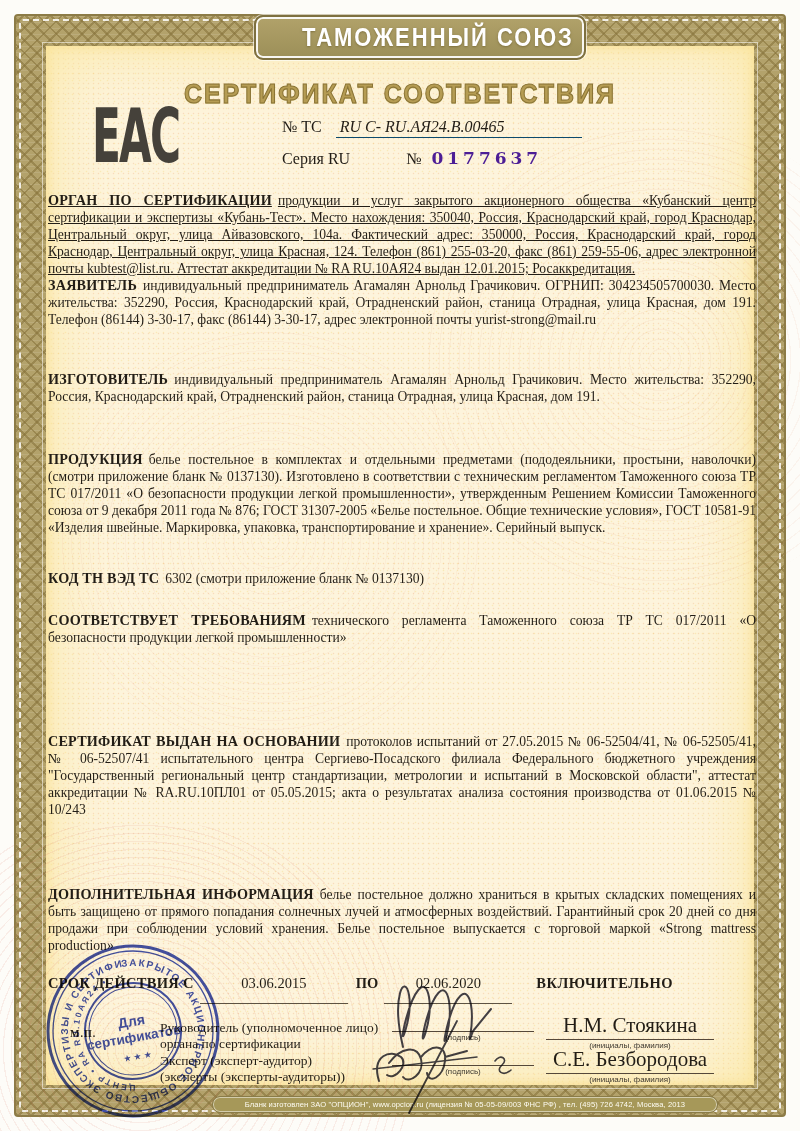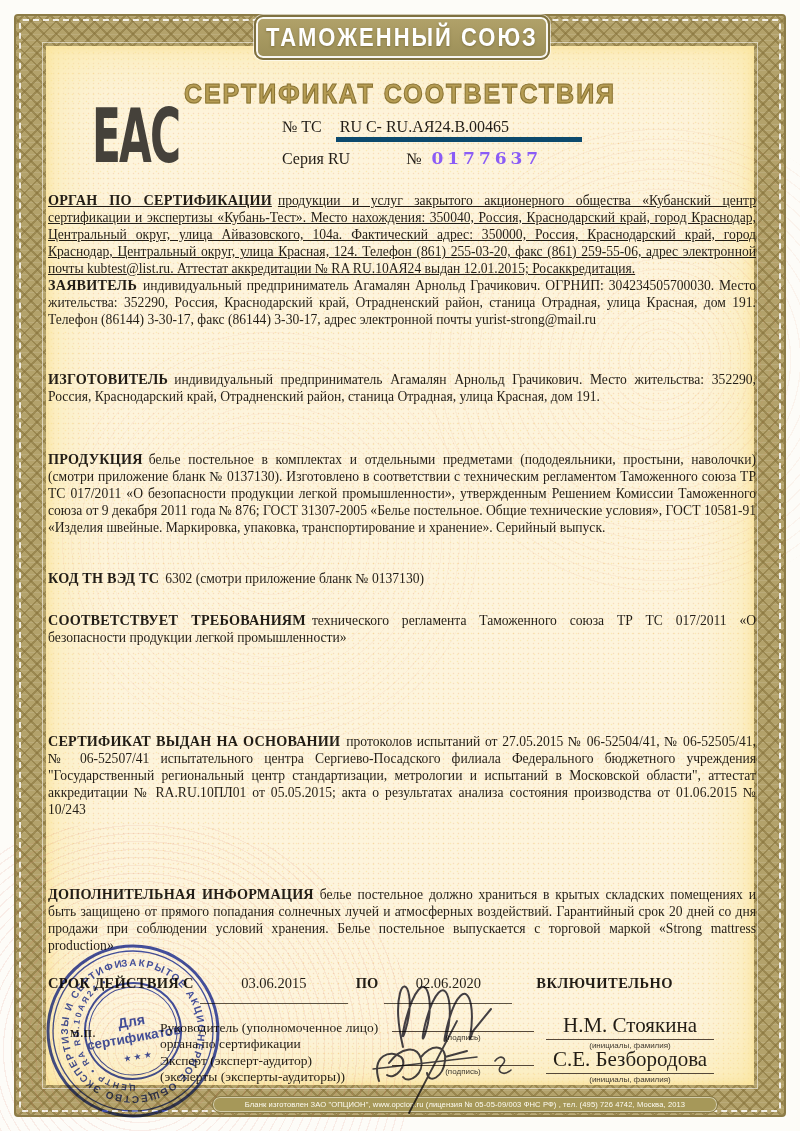--- a/index.html
+++ b/index.html
@@ -24,36 +24,36 @@
   .g1{left:-140px;top:820px;width:560px;height:460px;
       background:repeating-radial-gradient(circle at 50% 50%, rgba(214,104,84,.10) 0 1.2px, transparent 1.2px 8px);}
   .g2{left:420px;top:120px;width:480px;height:480px;
       background:repeating-radial-gradient(circle at 50% 50%, rgba(220,130,90,.07) 0 1.2px, transparent 1.2px 10px);}
   .g3{left:60px;top:330px;width:420px;height:420px;
       background:repeating-radial-gradient(circle at 50% 50%, rgba(224,120,100,.06) 0 1px, transparent 1px 9px);}
   
   .banner{position:absolute;left:254px;top:15px;width:292px;height:41px;z-index:5;
     background:linear-gradient(#b1a26a,#9c8f58);border:2px solid #7e7040;border-radius:9px;
     box-shadow:inset 0 0 0 2px rgba(255,255,255,.92), 0 0 0 1px rgba(255,255,255,.6);
-    display:flex;align-items:center;justify-content:center;}
+    display:flex;align-items:center;justify-content:center;padding-left:36px;}
   .banner span{font-family:"Liberation Sans","DejaVu Sans",sans-serif;font-weight:bold;font-size:22px;
     letter-spacing:2px;color:#fff;text-shadow:0 1px 2px rgba(90,75,30,.5);transform:scaleY(1.15);}
   .eac{position:absolute;left:92px;top:92px;width:80px;height:84px;
     font-family:"DejaVu Sans",sans-serif;font-weight:bold;font-size:46px;color:#45413a;
     transform:scale(.92,1.62);transform-origin:top left;letter-spacing:-2px;}
   .title{position:absolute;left:130px;top:79px;width:540px;text-align:center;
     font-family:"Liberation Sans","DejaVu Sans",sans-serif;font-weight:800;font-size:25px;letter-spacing:2px;
     color:#b59c53;-webkit-text-stroke:1px #8a7435;text-shadow:0 1px 0 #dccf96;transform:scaleY(1.08);}
   .row-no{position:absolute;left:282px;top:118px;font-size:16px;}
   .row-no .lbl{margin-right:14px;}
-  .row-no .val{display:inline-block;min-width:238px;border-bottom:5px solid #0c4a6e;padding:0 4px 1px 4px;}
+  .row-no .val{display:inline-block;min-width:238px;border-bottom:1px solid #0c4a6e;padding:0 4px 1px 4px;font-style:italic;}
   .row-ser{position:absolute;left:282px;top:148px;font-size:16px;}
   .row-ser .num-sign{margin-left:56px;}
   .row-ser .red{font-family:"DejaVu Serif",serif;font-weight:bold;font-size:17px;letter-spacing:4px;
-    color:#8b5cf6;margin-left:10px;}
+    color:#4c1d95;margin-left:10px;}
   
   .sec{position:absolute;left:48px;width:708px;margin:0;font-size:13.6px;line-height:17px;text-align:justify;}
   .sec b{font-size:14.2px;letter-spacing:.2px;padding-right:6px;}
   .s-organ{top:192px;text-decoration:underline;} .s-zayav{top:277px;} .s-izgot{top:371px;} .s-prod{top:451px;}
   .s-kod{top:570px;text-align:left;} .s-soot{top:612px;} .s-osn{top:733px;} .s-dop{top:886px;}
   
   .validity{position:absolute;left:48px;top:975px;width:680px;font-size:14.5px;white-space:nowrap;}
   .validity b{letter-spacing:.3px;}
   .v-line{display:inline-block;border-bottom:1px solid #5d5242;text-align:center;padding-bottom:11px;}
   .v-d1{width:148px;margin-left:6px;}

